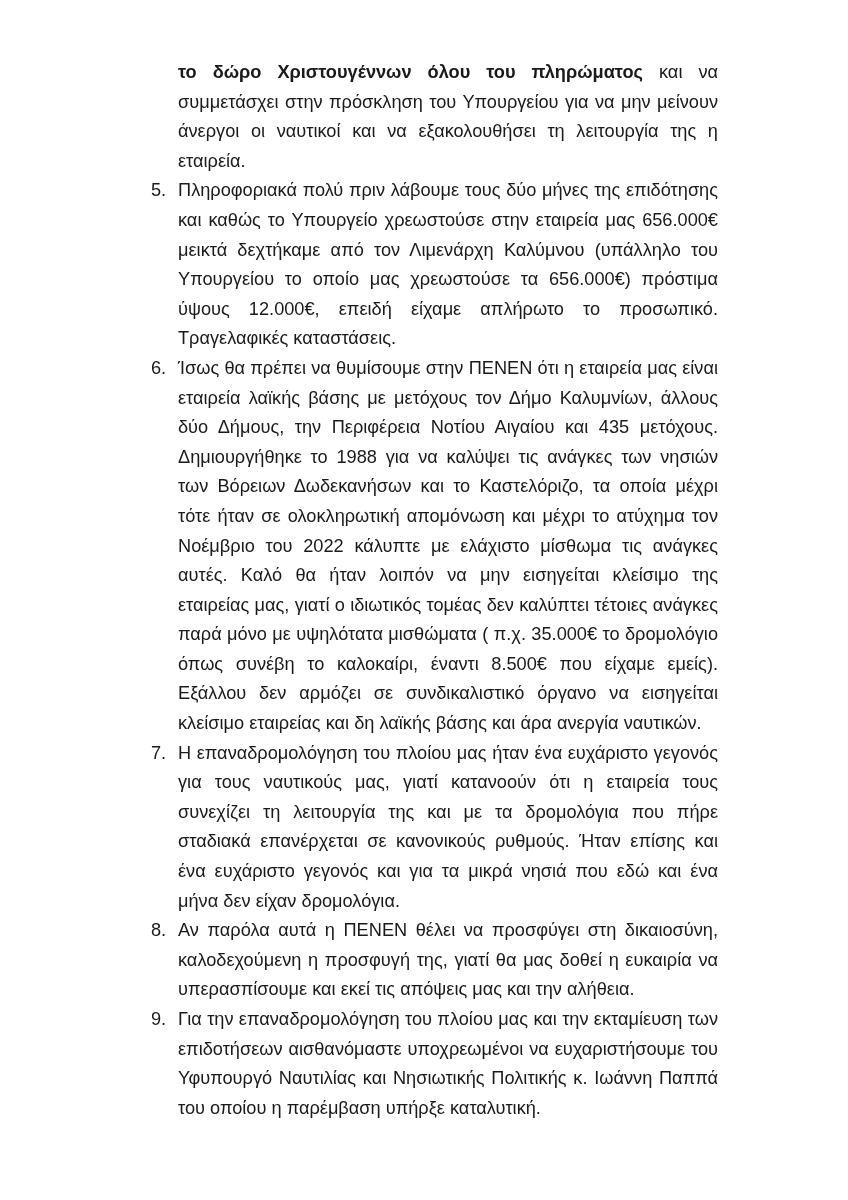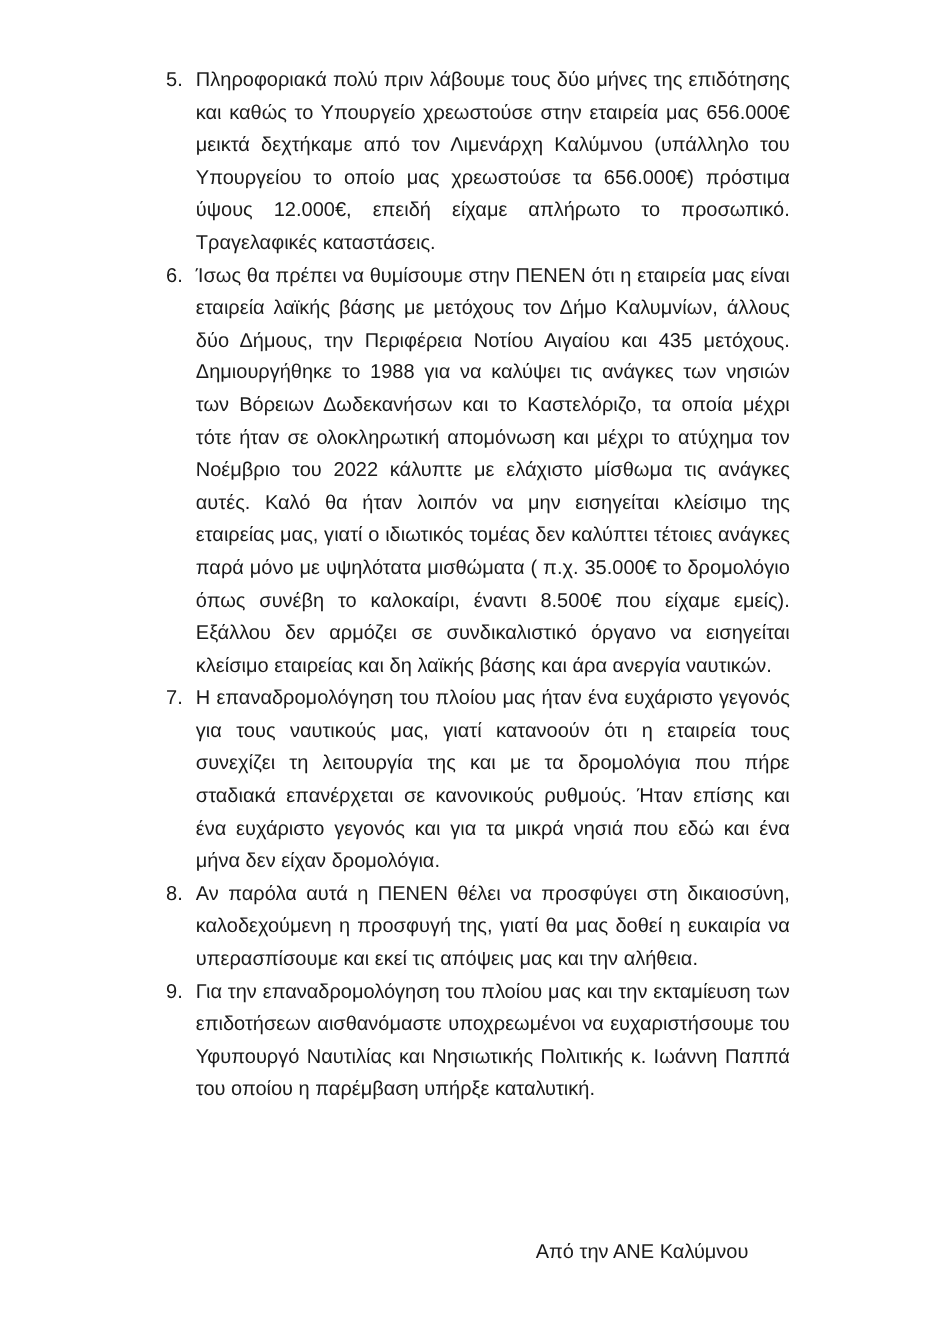--- a/index.html
+++ b/index.html
@@ -12,20 +12,21 @@
   .item { position: relative; }
   .num { position: absolute; left: -27px; top: 0; }
   b { font-weight: bold; }
   .signature { position: absolute; left: 487px; top: 1124px; font-size: 18.2px; line-height: 29.6px; }
 </style>
 </head>
 <body>
 
 <div class="page">
   <div class="body-text">
+    <p><b>το δώρο Χριστουγέννων όλου του πληρώματος</b><span> και να συμμετάσχει στην πρόσκληση του Υπουργείου για να μην μείνουν άνεργοι οι ναυτικοί και να εξακολουθήσει τη λειτουργία της η εταιρεία.</span></p>
 
     <div class="item">
       <span class="num">5.</span>
       <p>Πληροφοριακά πολύ πριν λάβουμε  τους δύο μήνες της επιδότησης και καθώς το Υπουργείο χρεωστούσε στην εταιρεία μας 656.000€ μεικτά δεχτήκαμε από τον Λιμενάρχη Καλύμνου (υπάλληλο του Υπουργείου το οποίο μας χρεωστούσε τα 656.000€) πρόστιμα ύψους 12.000€, επειδή είχαμε απλήρωτο το προσωπικό. Τραγελαφικές καταστάσεις.</p>
     </div>
     <div class="item">
       <span class="num">6.</span>
       <p>Ίσως θα πρέπει να θυμίσουμε στην ΠΕΝΕΝ ότι η εταιρεία μας είναι εταιρεία λαϊκής βάσης με μετόχους τον Δήμο Καλυμνίων, άλλους δύο Δήμους, την Περιφέρεια Νοτίου Αιγαίου και 435 μετόχους. Δημιουργήθηκε το 1988 για να καλύψει  τις ανάγκες των νησιών των Βόρειων Δωδεκανήσων και το Καστελόριζο, τα οποία μέχρι τότε ήταν σε ολοκληρωτική απομόνωση και μέχρι το ατύχημα τον Νοέμβριο του 2022 κάλυπτε με ελάχιστο μίσθωμα τις ανάγκες αυτές. Καλό θα ήταν λοιπόν να μην εισηγείται κλείσιμο της εταιρείας μας, γιατί ο ιδιωτικός τομέας δεν καλύπτει τέτοιες ανάγκες παρά μόνο με υψηλότατα μισθώματα ( π.χ. 35.000€ το δρομολόγιο όπως συνέβη το καλοκαίρι, έναντι 8.500€ που είχαμε εμείς). Εξάλλου δεν αρμόζει σε συνδικαλιστικό όργανο να εισηγείται κλείσιμο εταιρείας και δη λαϊκής βάσης  και άρα ανεργία ναυτικών.</p>
     </div>
     <div class="item">
@@ -35,14 +36,13 @@
     <div class="item">
       <span class="num">8.</span>
       <p>Αν παρόλα αυτά η ΠΕΝΕΝ θέλει να προσφύγει στη δικαιοσύνη, καλοδεχούμενη η προσφυγή της, γιατί θα μας δοθεί η ευκαιρία να υπερασπίσουμε   και εκεί τις απόψεις μας και την αλήθεια.</p>
     </div>
     <div class="item">
       <span class="num">9.</span>
       <p>Για την επαναδρομολόγηση του πλοίου μας και την εκταμίευση των επιδοτήσεων αισθανόμαστε υποχρεωμένοι να ευχαριστήσουμε του Υφυπουργό  Ναυτιλίας και Νησιωτικής Πολιτικής κ. Ιωάννη Παππά του οποίου η παρέμβαση υπήρξε καταλυτική.</p>
     </div>
   </div>
 
-  <div class="signature">Από την ΑΝΕ Καλύμνου</div>
 </div>
 
 </body></html>

